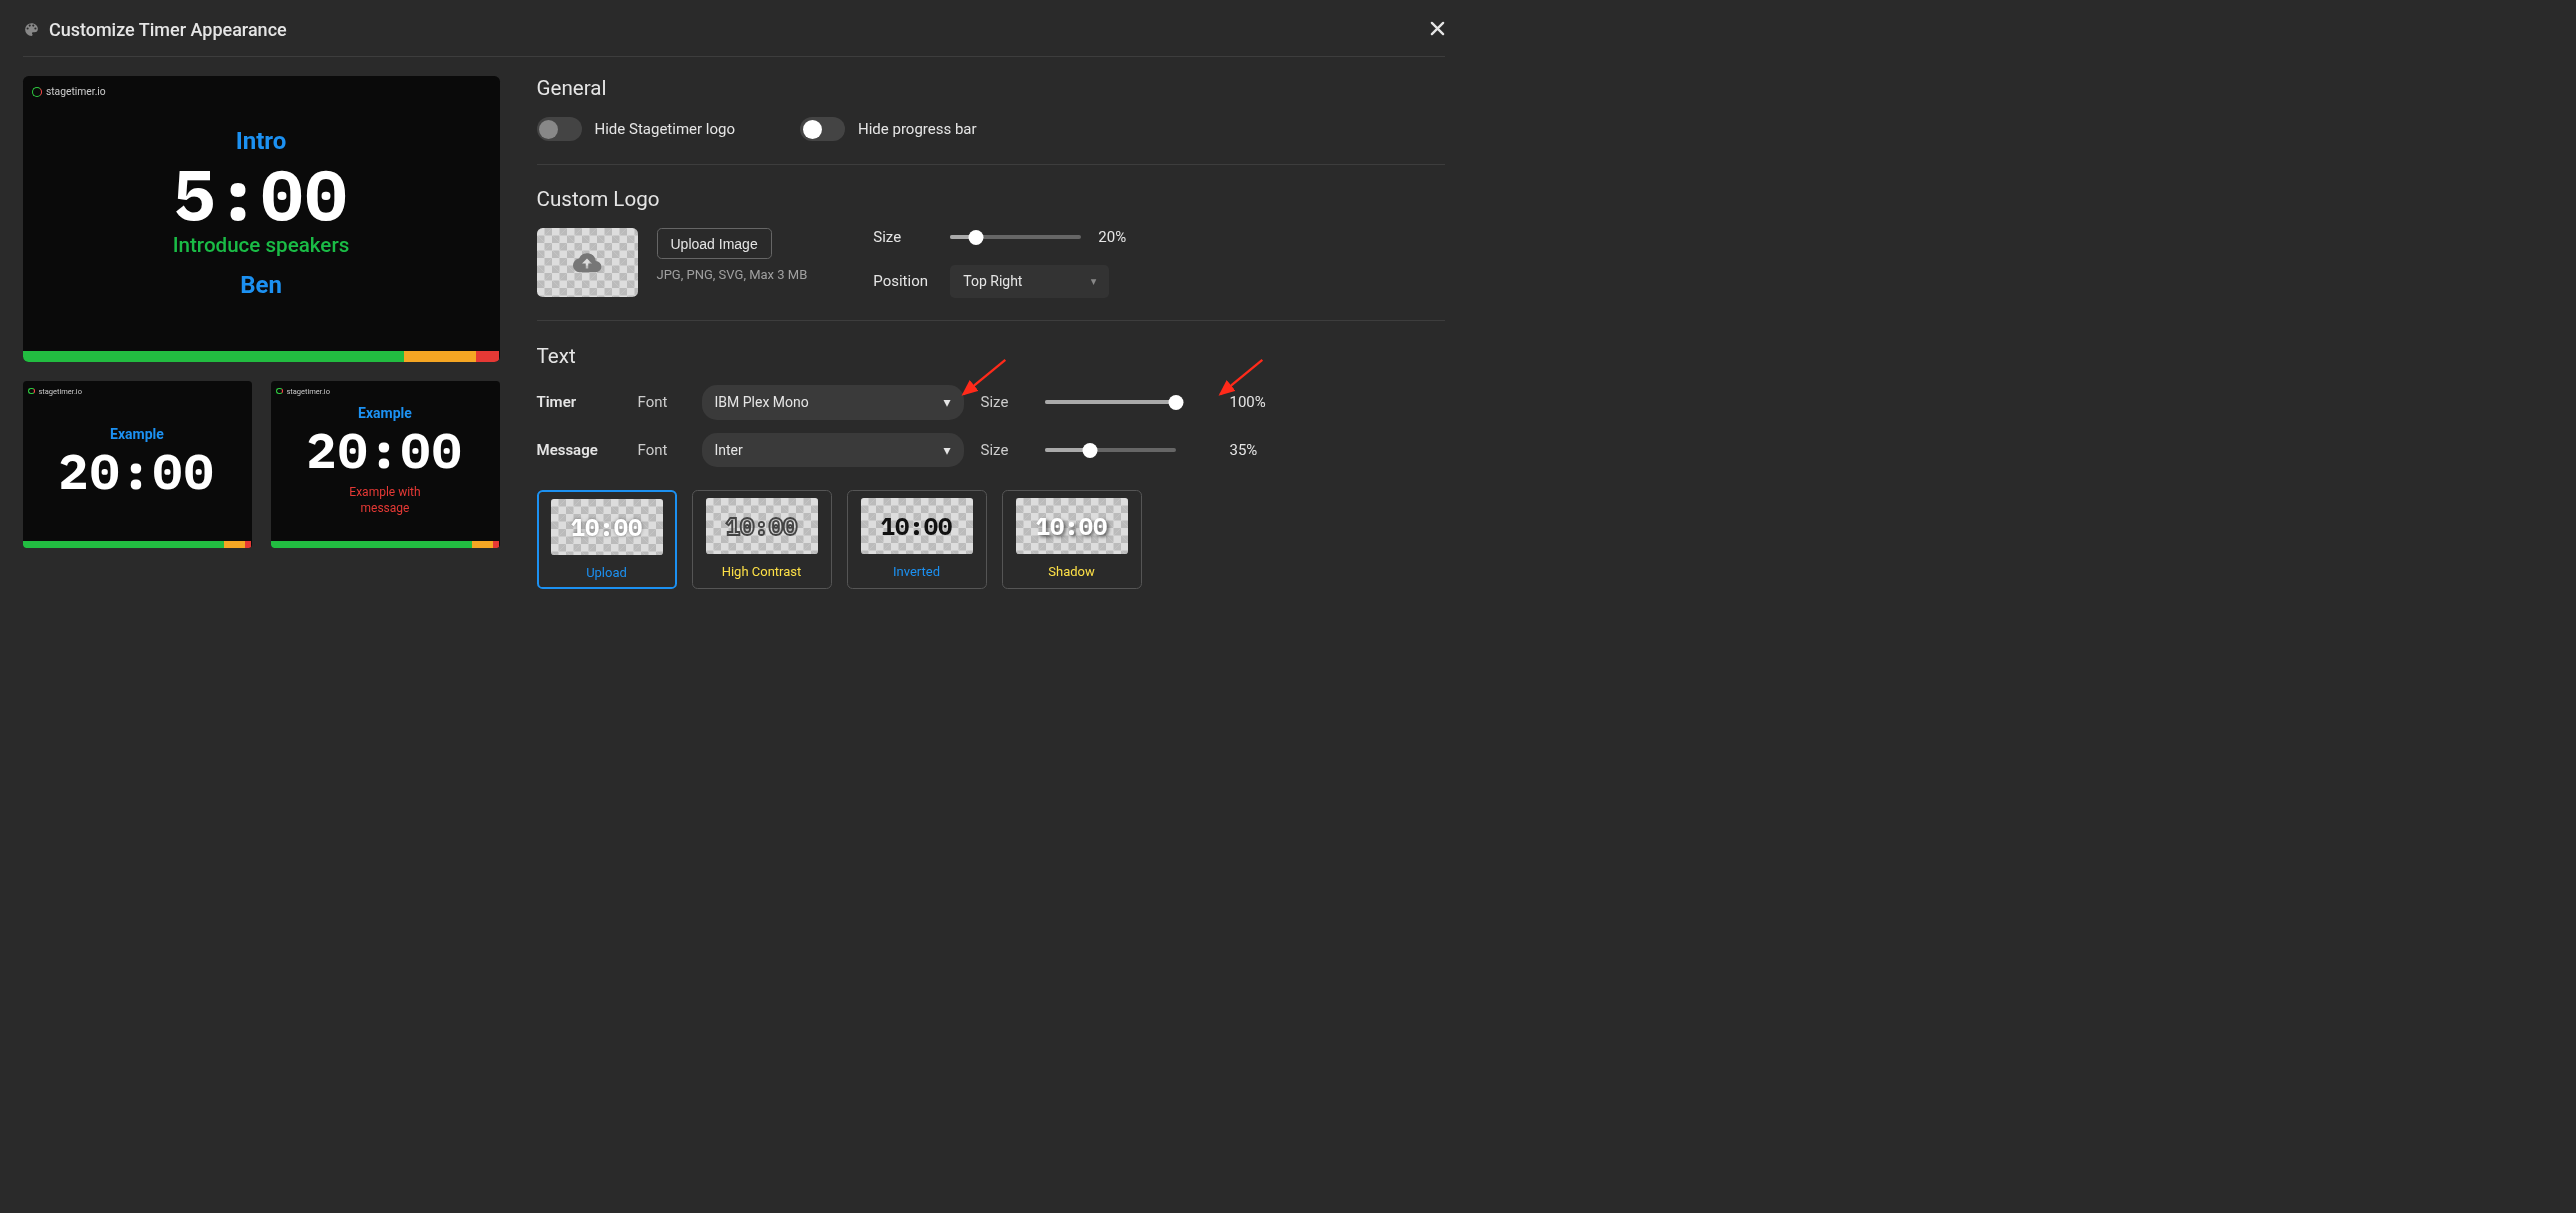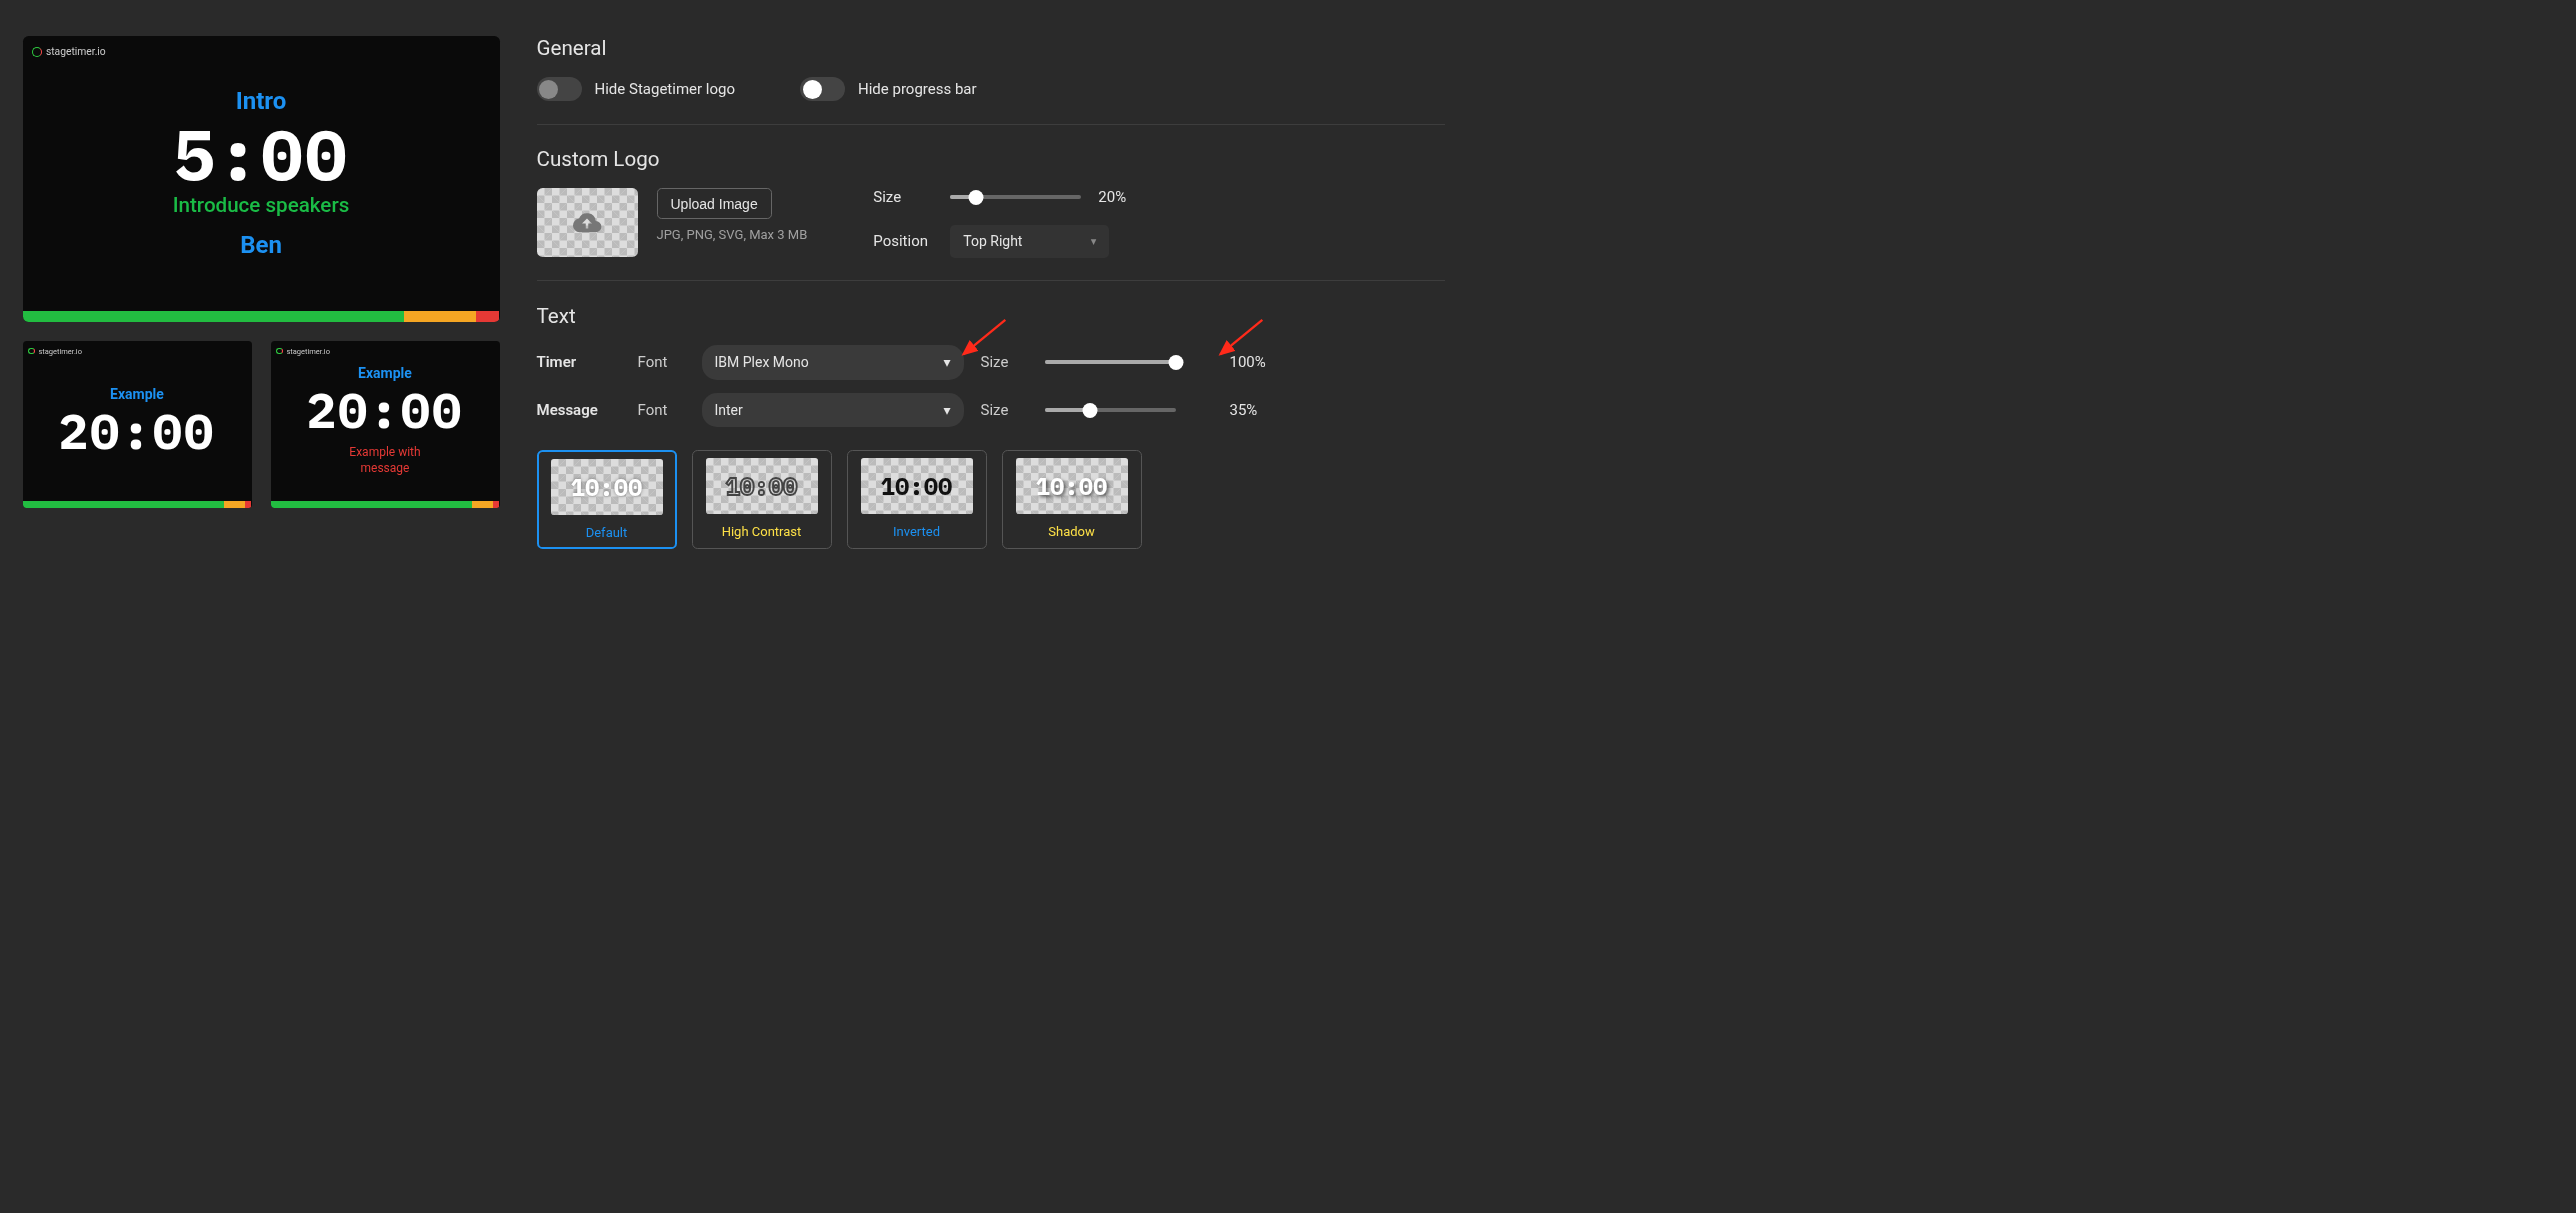--- a/index.html
+++ b/index.html
@@ -305,20 +305,31 @@
   .arrow {
     position: absolute;
     pointer-events: none;
   }
 </style>
 </head>
 <body>
 
 <div class="modal">
 
+  <div class="modal-header">
+    <svg class="palette-ic" viewBox="0 0 24 24" fill="currentColor">
+        <path d="M12 3a9 9 0 100 18c.83 0 1.5-.67 1.5-1.5 0-.39-.15-.74-.39-1.01-.23-.26-.38-.61-.38-.99 0-.83.67-1.5 1.5-1.5H16a5 5 0 005-5c0-4.42-4.03-8-9-8zM6.5 12a1.5 1.5 0 110-3 1.5 1.5 0 010 3zm3-4a1.5 1.5 0 110-3 1.5 1.5 0 010 3zm5 0a1.5 1.5 0 110-3 1.5 1.5 0 010 3zm3 4a1.5 1.5 0 110-3 1.5 1.5 0 010 3z"></path>
+      </svg>
+    <div class="modal-title">Customize Timer Appearance</div>
+    <div class="close-btn">
+      <svg width="15" height="15" viewBox="0 0 16 16">
+          <path stroke="currentColor" stroke-width="2.5" stroke-linecap="round" d="M2 2l12 12M14 2L2 14"></path>
+        </svg>
+    </div>
+  </div>
 
   <div class="modal-body">
 
     <div class="left-col">
       <div class="preview-main">
         <div class="preview-logo">
           <span class="ring"></span>
           <span>stagetimer.io</span>
         </div>
         <div class="preview-body">
@@ -453,21 +464,21 @@
             <div class="dot" style="left:35%"></div>
           </div>
           <span class="slider-val">35%</span>
         </div>
 
         <div class="swatches">
           <div class="swatch active">
             <div class="swatch-img">
                 <span class="sw-default">10:00</span>
               </div>
-            <span class="swatch-label">Default</span>
+            <span class="swatch-label">Upload</span>
           </div>
           <div class="swatch">
             <div class="swatch-img">
                 <span class="sw-contrast">10:00</span>
               </div>
             <span class="swatch-label">High Contrast</span>
           </div>
           <div class="swatch blue">
             <div class="swatch-img">
                 <span class="sw-inverted">10:00</span>

